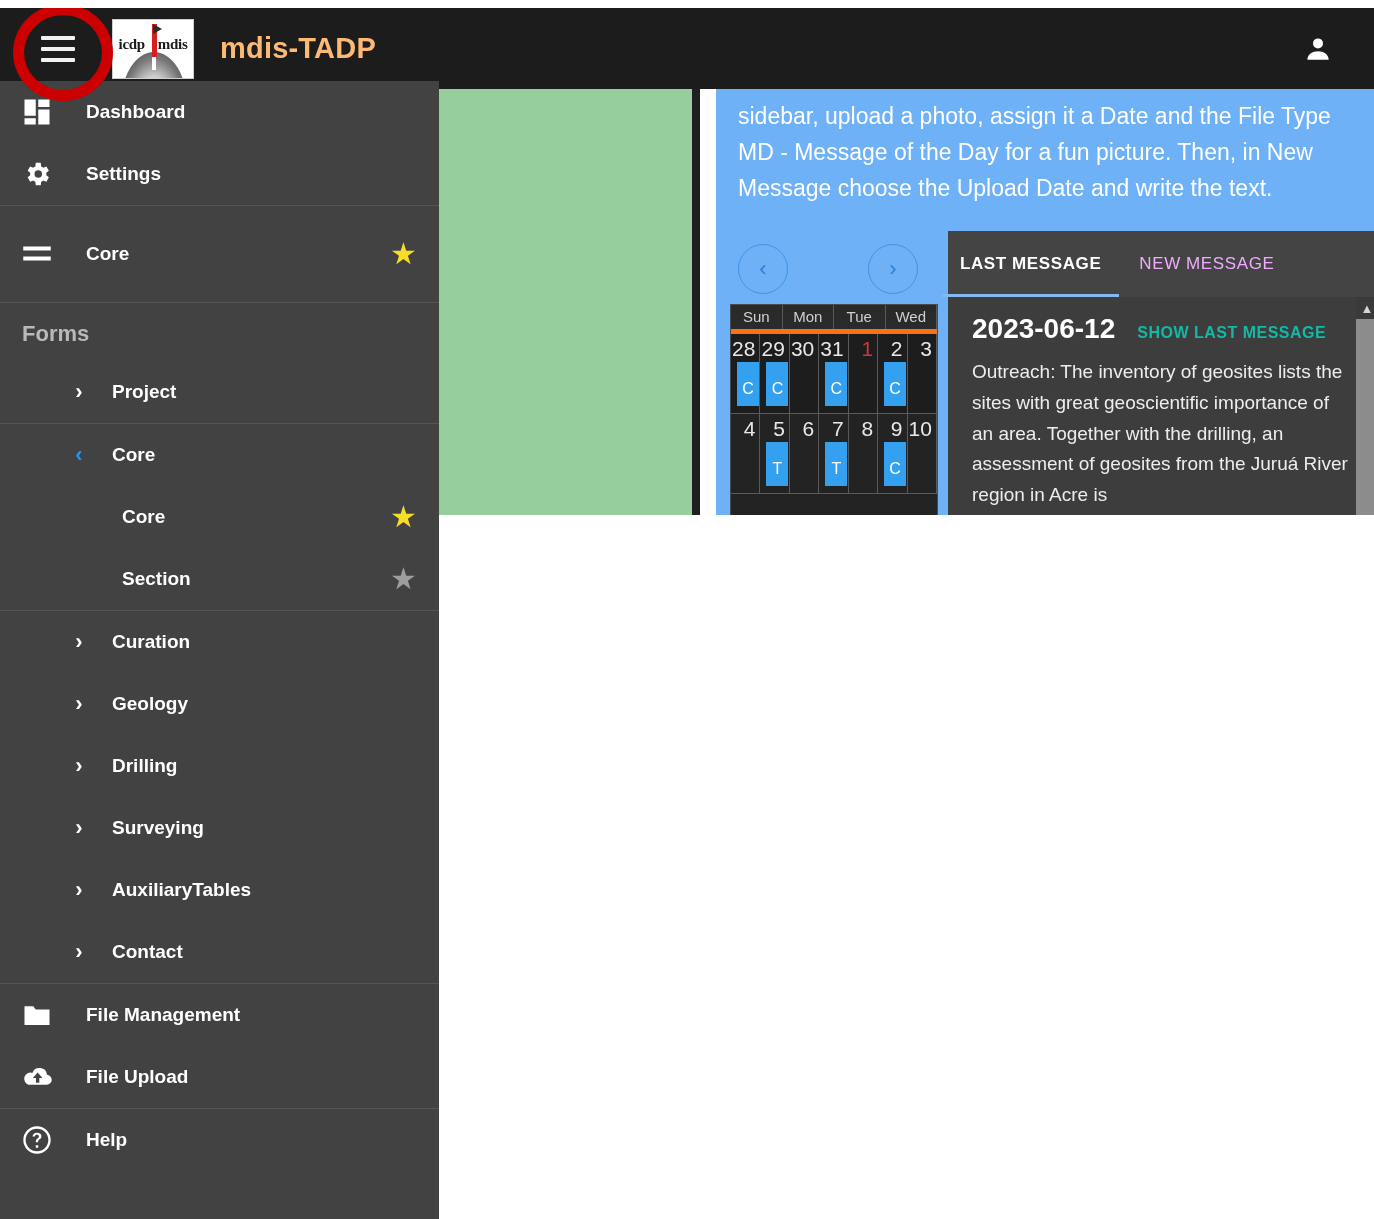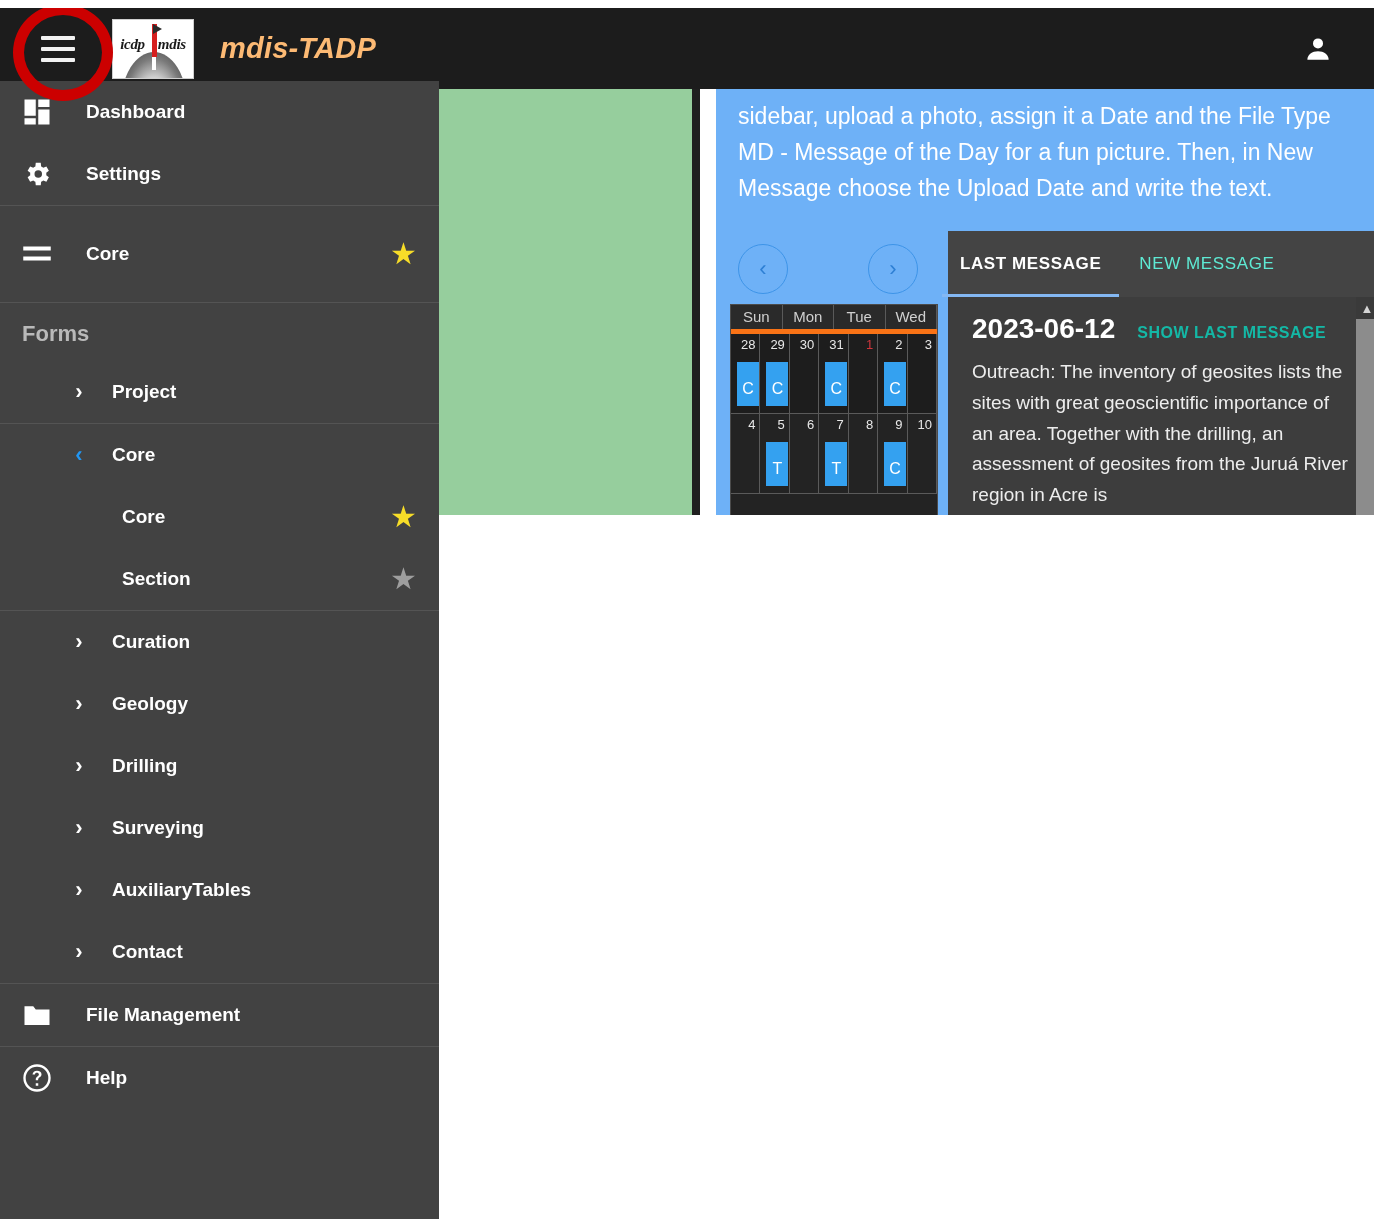--- a/index.html
+++ b/index.html
@@ -16,21 +16,20 @@
   .app-page {
     position: absolute; left: 0; top: 8px; width: 1374px; height: 507px;
     background: #ffffff; overflow: hidden;
   }
 
   
   .toolbar {
     position: absolute; left: 0; top: 0; width: 1374px; height: 81px;
     background: #1c1c1c; display: flex; align-items: center; padding: 0 18px;
     z-index: 40;
-    font-style: italic;
   }
   .hamburger {
     width: 56px; height: 56px; display:flex; flex-direction: column;
     justify-content: center; align-items: center; gap: 7px; cursor: pointer;
     margin-left: 12px;
   }
   .hamburger span { display:block; width: 34px; height: 4px; background:#f2f2f2; border-radius:1px; }
 
   .brand-logo {
     width: 82px; height: 60px; margin-left: 26px; background: #ffffff;
@@ -117,40 +116,40 @@
   .cal-head div {
     flex:1; text-align:center; color:#d0d0d0; font-size: 15px; padding: 3px 0 4px 0;
     border-right:1px solid #5a5a5a; background:#2a2a2a;
   }
   .cal-week { display:flex; height: 80px; border-bottom:1px solid #5a5a5a; }
   .cal-cell {
     flex:1; border-right:1px solid #5a5a5a; position:relative; background:#232323;
   }
   .cal-week.wk1 .cal-cell { background:#1d1d1d; }
   .cal-cell .dnum {
-    position:absolute; top: 3px; right: 4px; color:#e8e8e8; font-size: 13px;
+    position:absolute; top: 3px; right: 4px; color:#e8e8e8; font-size: 21px;
   }
   .cal-cell.today .dnum { color:#d0353c; }
   .cal-cell .chip {
     position:absolute; left: 6px; top: 28px; width: 22px; height: 44px;
     background:#34a1f0; color:#ffffff; font-size: 16px; text-align:center;
     padding-top: 18px; overflow:hidden;
   }
 
   
   .msg-card {
     position:absolute; left: 232px; top: 142px; width: 430px; height: 292px;
     background:#444444; color:#ffffff; display:flex; flex-direction:column;
   }
   .msg-tabs { display:flex; height: 66px; align-items:center; padding: 0 12px; flex:none; }
   .msg-tab {
     font-size: 17px; font-weight: 700; letter-spacing: 0.6px; color:#ffffff;
     margin-right: 38px; cursor:pointer; height: 66px; line-height: 66px; position:relative;
   }
-  .msg-tab.inactive { color:#5eead4; font-weight: 500; }
+  .msg-tab.inactive { color:#f0abfc; font-weight: 500; }
   .msg-tab.active::after {
     content:""; position:absolute; left:-18px; right:-18px; bottom:0; height:3px; background:#84b8f3;
   }
   .msg-body { flex:1; position:relative; background:#3d3d3d; overflow:hidden; padding: 16px 24px 0 24px; }
   .msg-date-row { display:flex; align-items:baseline; gap: 22px; }
   .msg-date { font-size: 28px; font-weight: 700; color:#ffffff; }
   .msg-show { font-size: 16px; font-weight: 600; color:#14b8a6; letter-spacing:0.5px; cursor:pointer; }
   .msg-text { margin-top: 12px; font-size: 19px; line-height: 1.62; color:#ededed; }
 
   .msg-scroll {
@@ -441,20 +440,29 @@
 
     <div class="nav-item">
       <span class="ico">
         <svg class="svg-ico" width="30" height="26" viewBox="0 0 24 20" aria-hidden="true">
           <path fill="#ffffff" d="M2 3h7l2 2.6h11V18H2z"></path>
         </svg>
       </span>
       <span class="lbl">File Management</span>
     </div>
 
+    <div class="nav-item">
+      <span class="ico">
+        <svg class="svg-ico" width="32" height="24" viewBox="0 0 26 20" aria-hidden="true">
+          <path fill="#ffffff" d="M20.5 8.2A6.3 6.3 0 0 0 8.3 6.6 5 5 0 0 0 5 16.4h15.2a4.1 4.1 0 0 0 .3-8.2z"></path>
+          <path fill="#424242" d="M12.7 6.2l4 4.6h-2.6v4h-2.8v-4H8.7z"></path>
+        </svg>
+      </span>
+      <span class="lbl">File Upload</span>
+    </div>
 
     <div class="divider"></div>
 
     <div class="nav-item">
       <span class="ico">
         <svg class="svg-ico" width="30" height="30" viewBox="0 0 24 24" aria-hidden="true">
           <circle cx="12" cy="12" r="10" fill="none" stroke="#ffffff" stroke-width="1.9"></circle>
           <path fill="#ffffff" d="M11 16.2h2v2h-2zm1-10c-2 0-3.4 1.2-3.6 3h1.9c.1-.9.7-1.4 1.6-1.4s1.6.5 1.6 1.3c0 .7-.4 1.1-1.2 1.7-.9.7-1.3 1.3-1.3 2.4v.5h1.9v-.4c0-.8.3-1.2 1.2-1.9 1-.7 1.5-1.5 1.5-2.5 0-1.7-1.4-2.7-3.6-2.7z"></path>
         </svg>
       </span>

